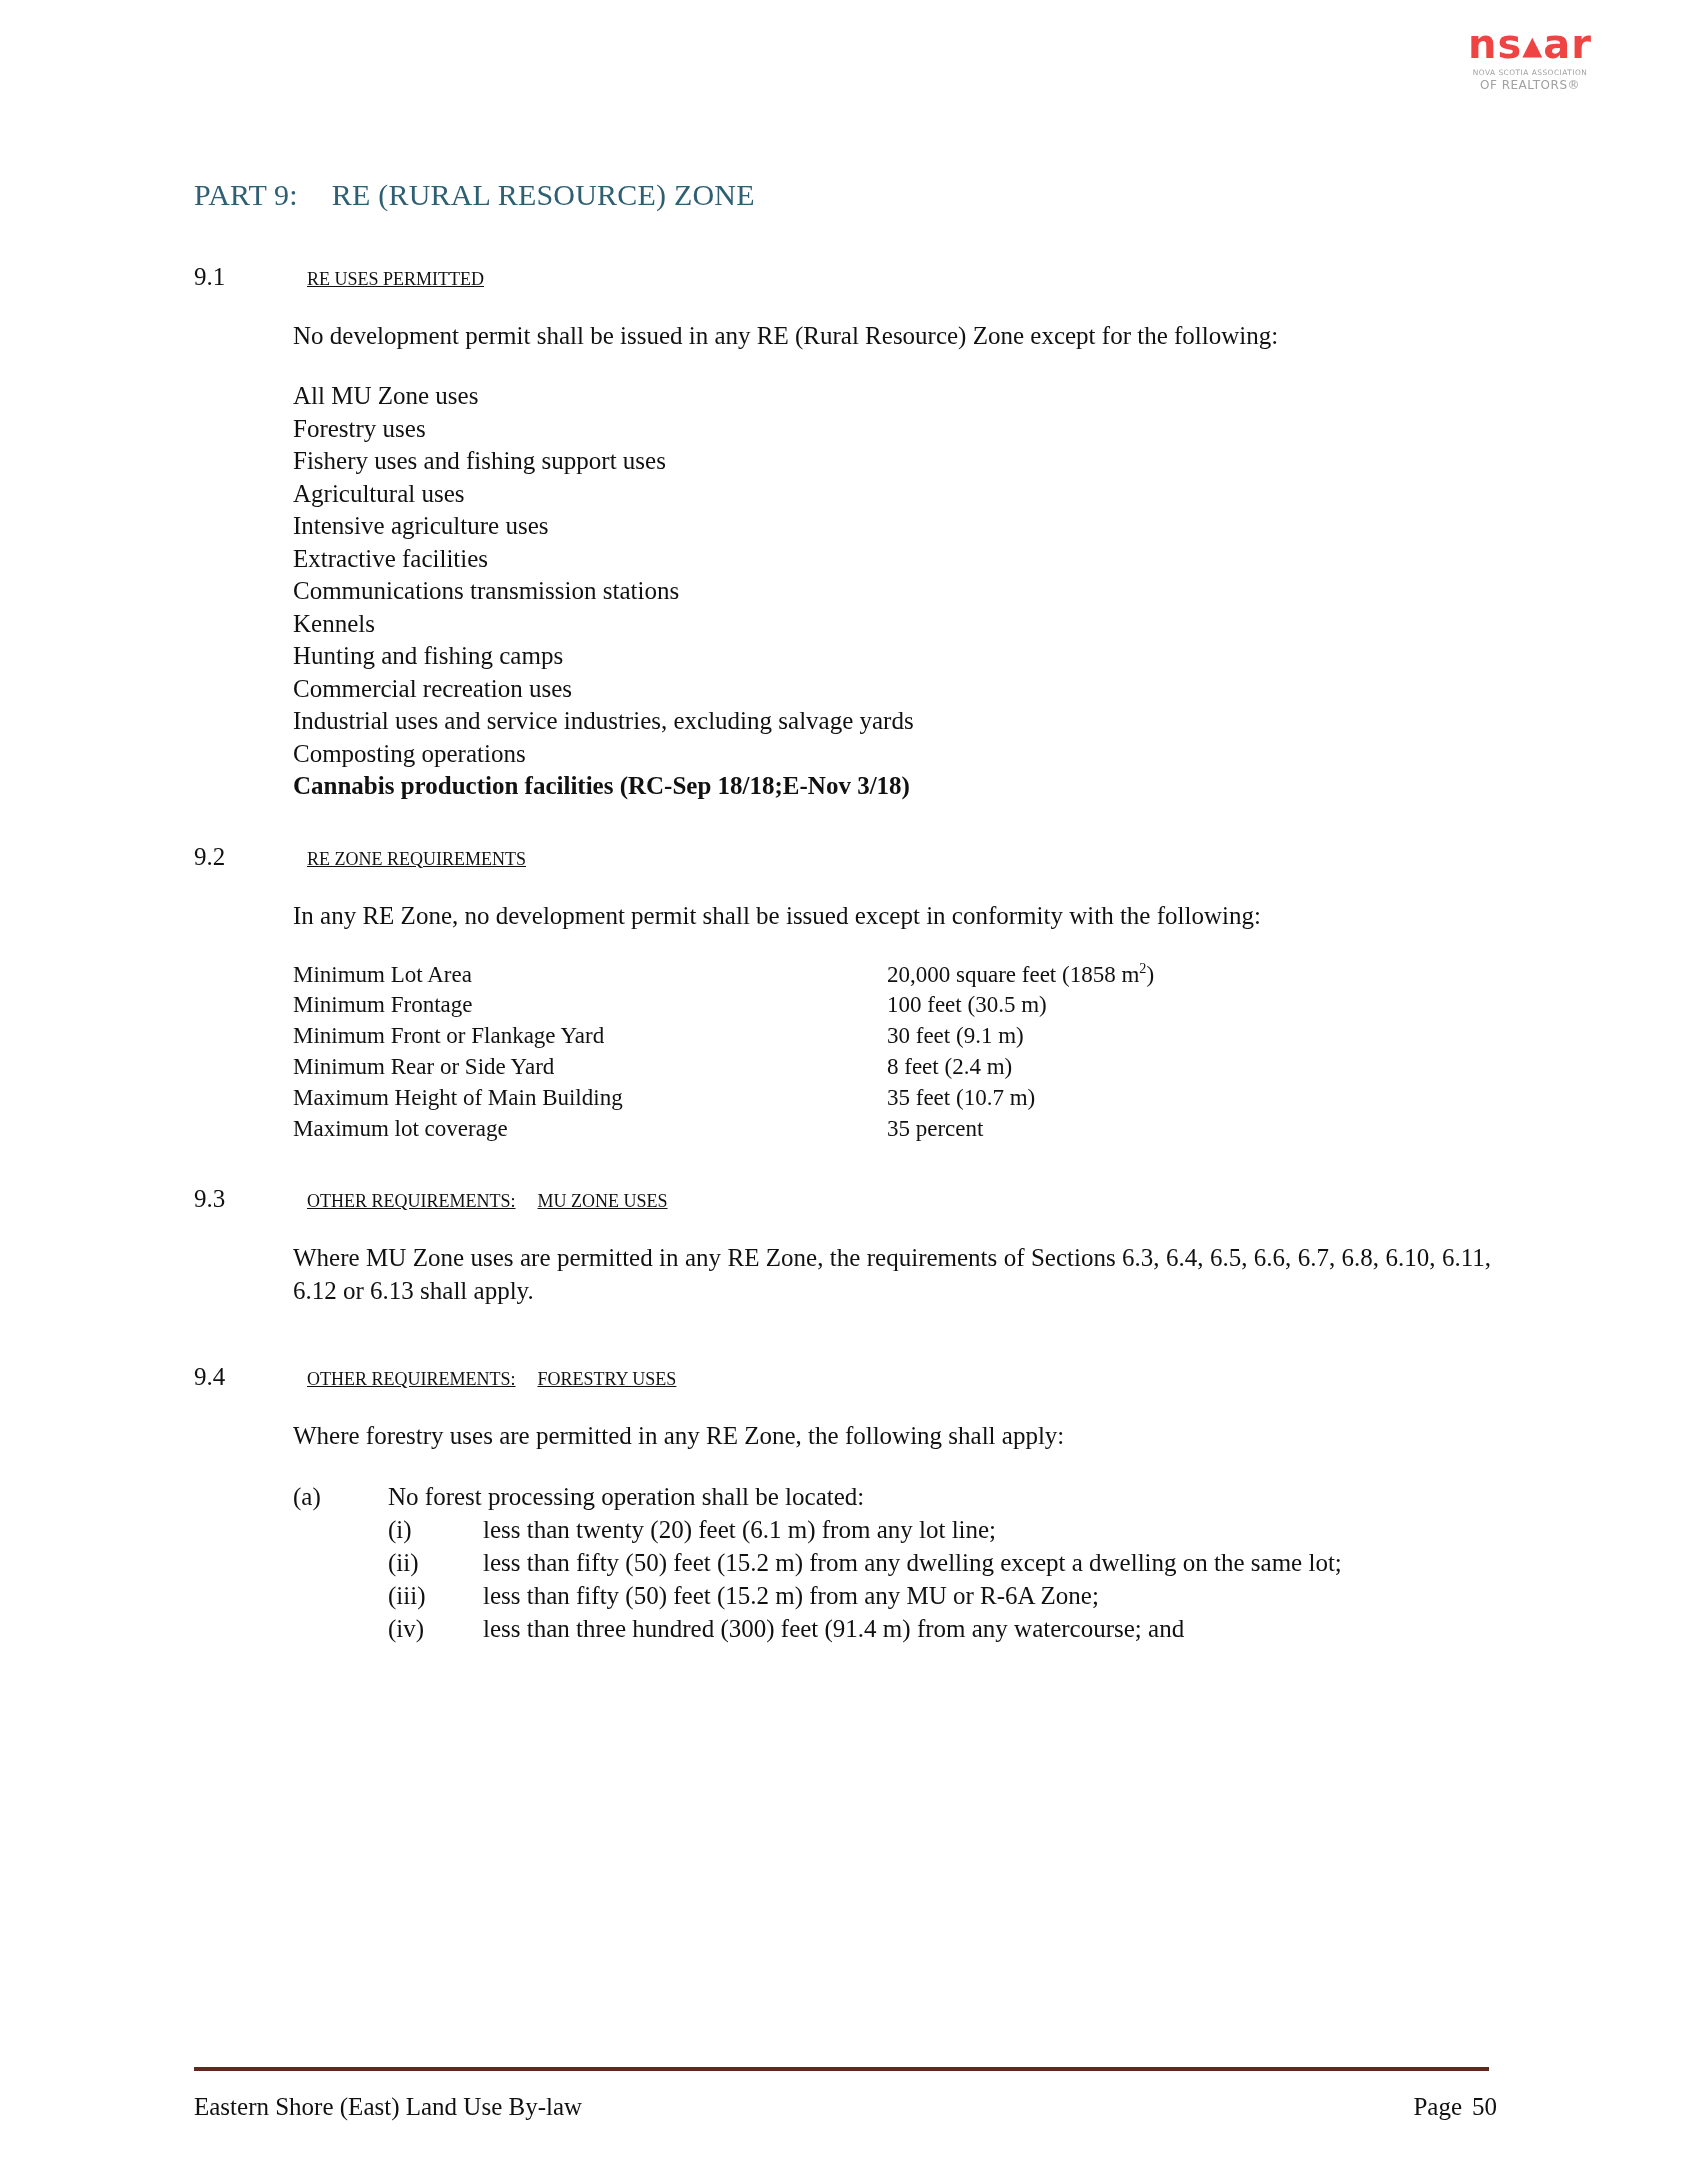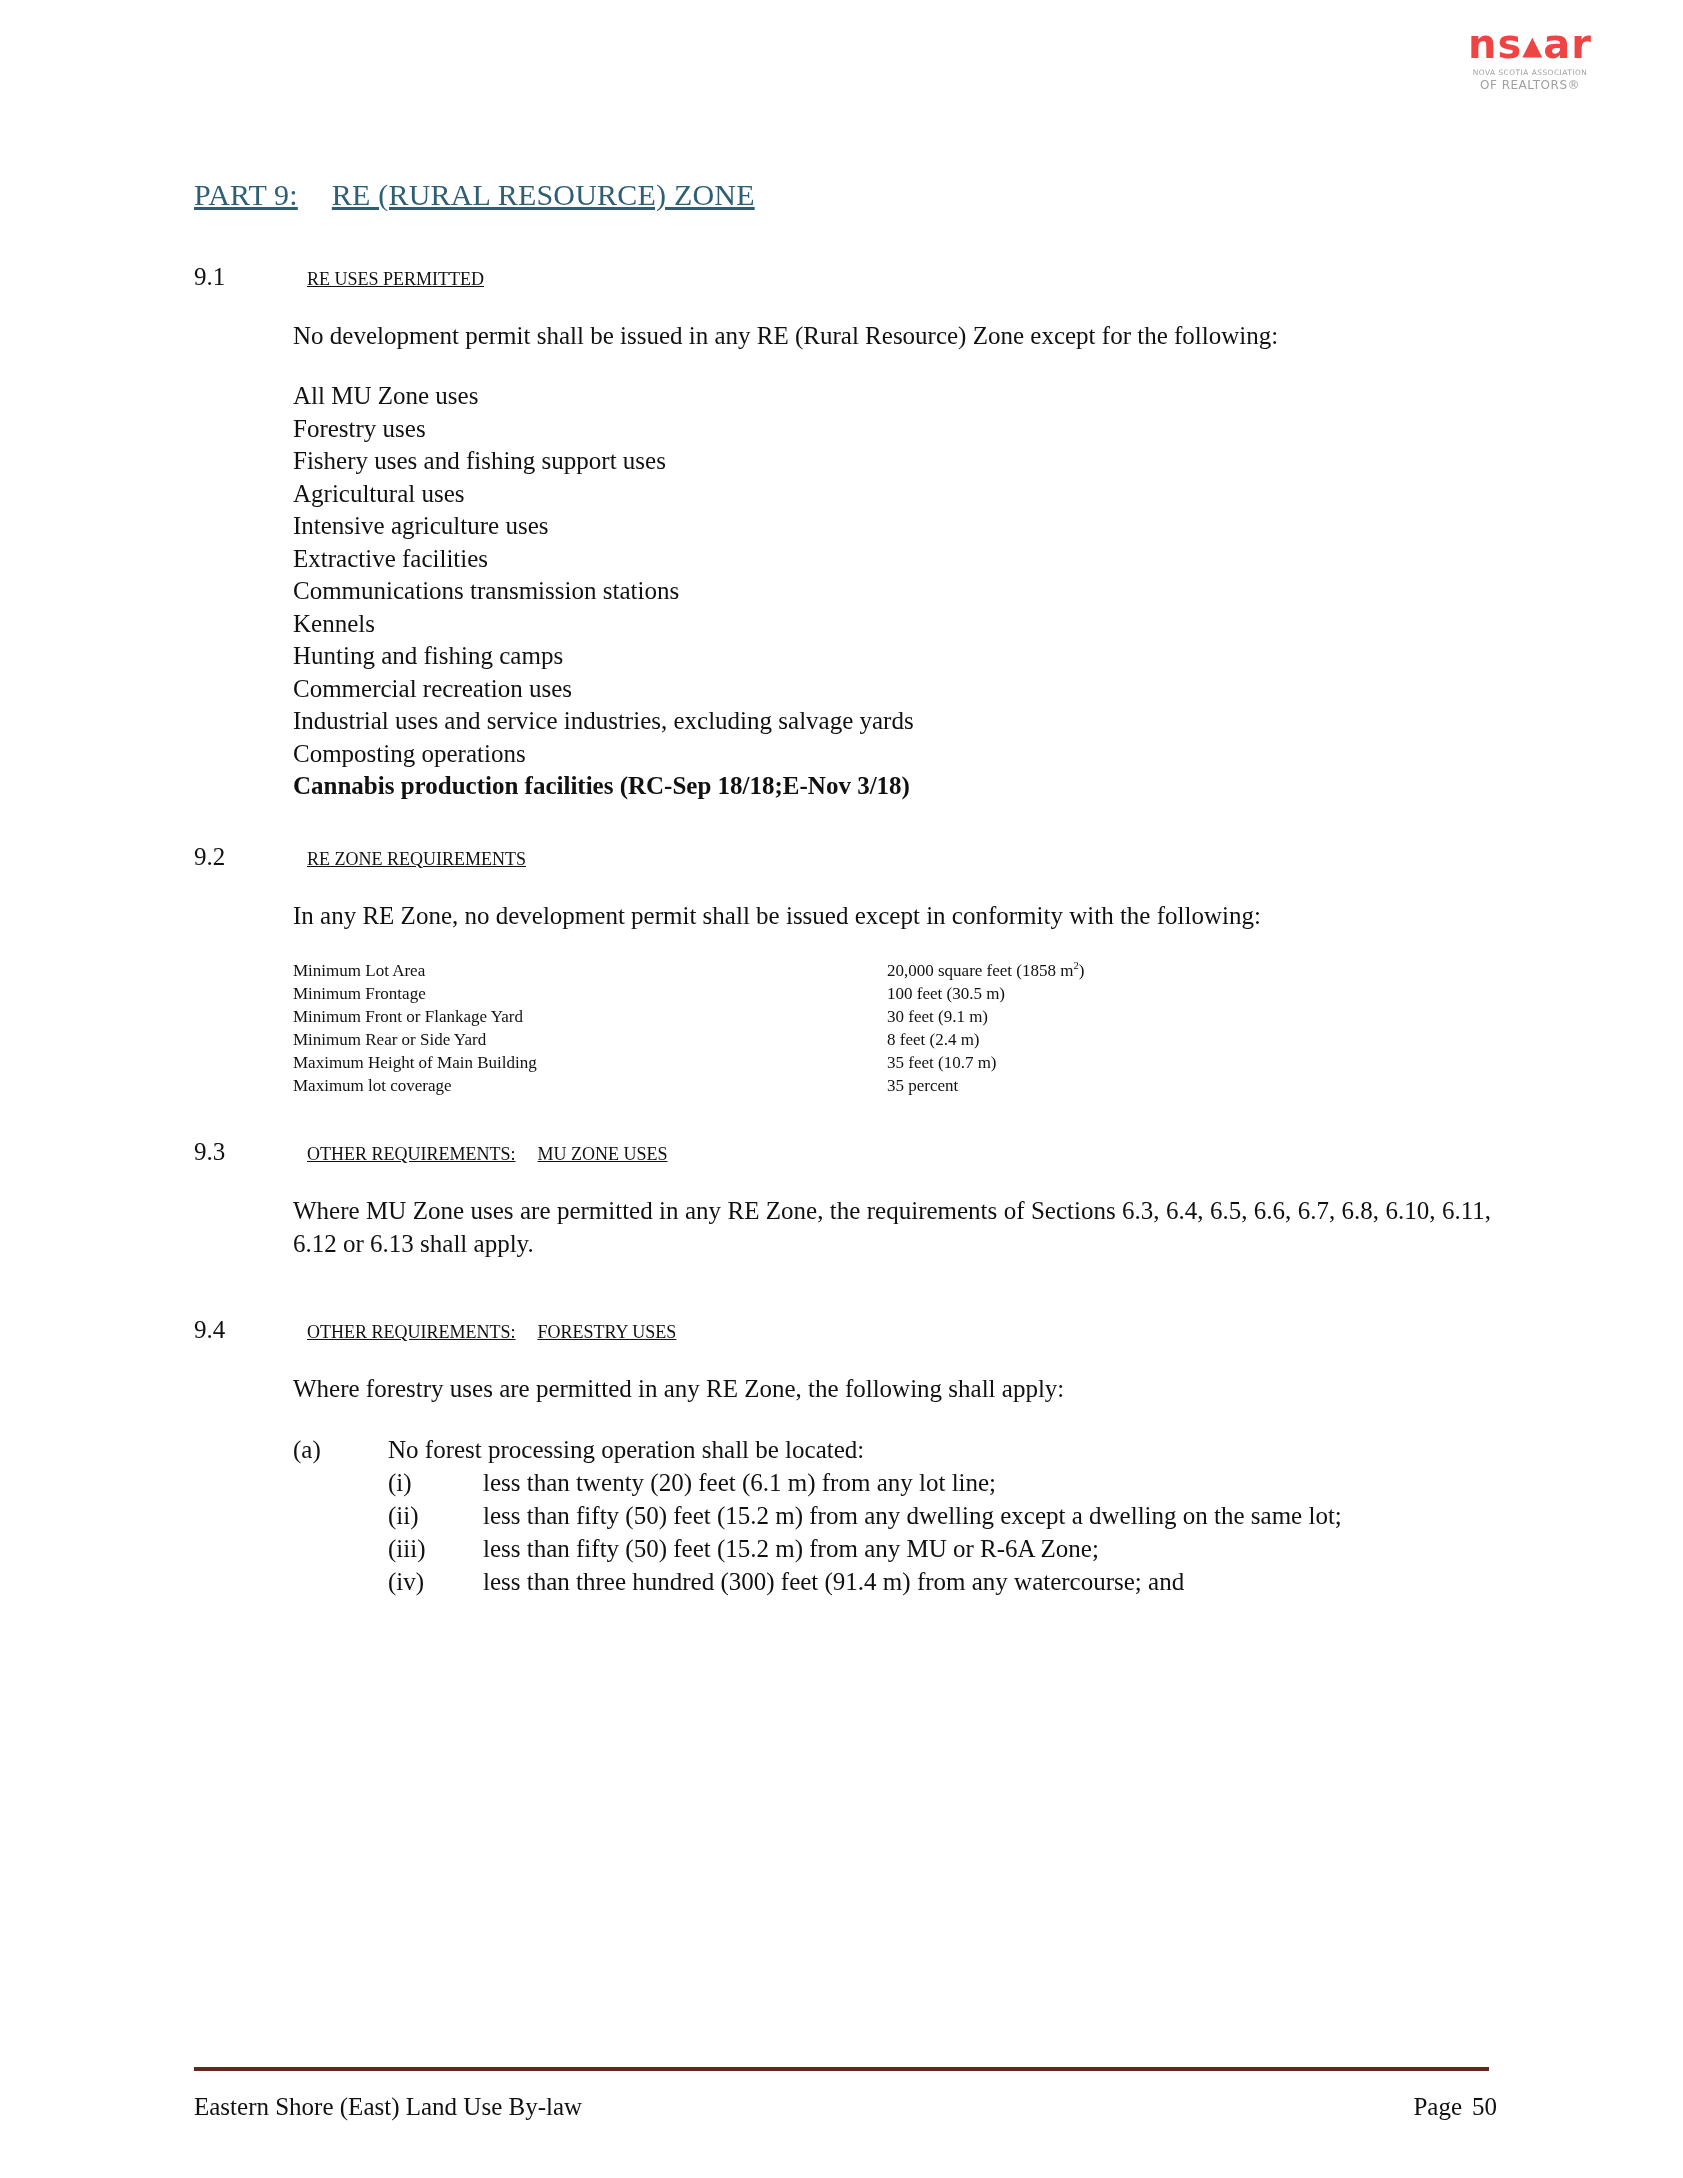--- a/index.html
+++ b/index.html
@@ -60,21 +60,20 @@
     position: absolute;
     left: 194px;
     top: 178px;
     width: 1297px;
   }
 
   h1.part-title {
     font-size: 30px;
     font-weight: normal;
     color: #2e5f73;
-    text-decoration: underline;
     margin: 0 0 51px 0;
     letter-spacing: 0.2px;
   }
   h1.part-title .gap {
     display: inline-block;
     width: 34px;
   }
 
   .section {
     margin-bottom: 0;
@@ -113,21 +112,21 @@
   .list-plain div {
     margin: 0;
     line-height: 1.30;
   }
   .bold {
     font-weight: bold;
   }
 
   .req-table {
     border-collapse: collapse;
-    font-size: 17px;
+    font-size: 23px;
     margin-top: 0;
   }
   .req-table td {
     padding: 0 0 1px 0;
     line-height: 1.30;
     vertical-align: top;
   }
   .req-table td.label {
     width: 594px;
   }

